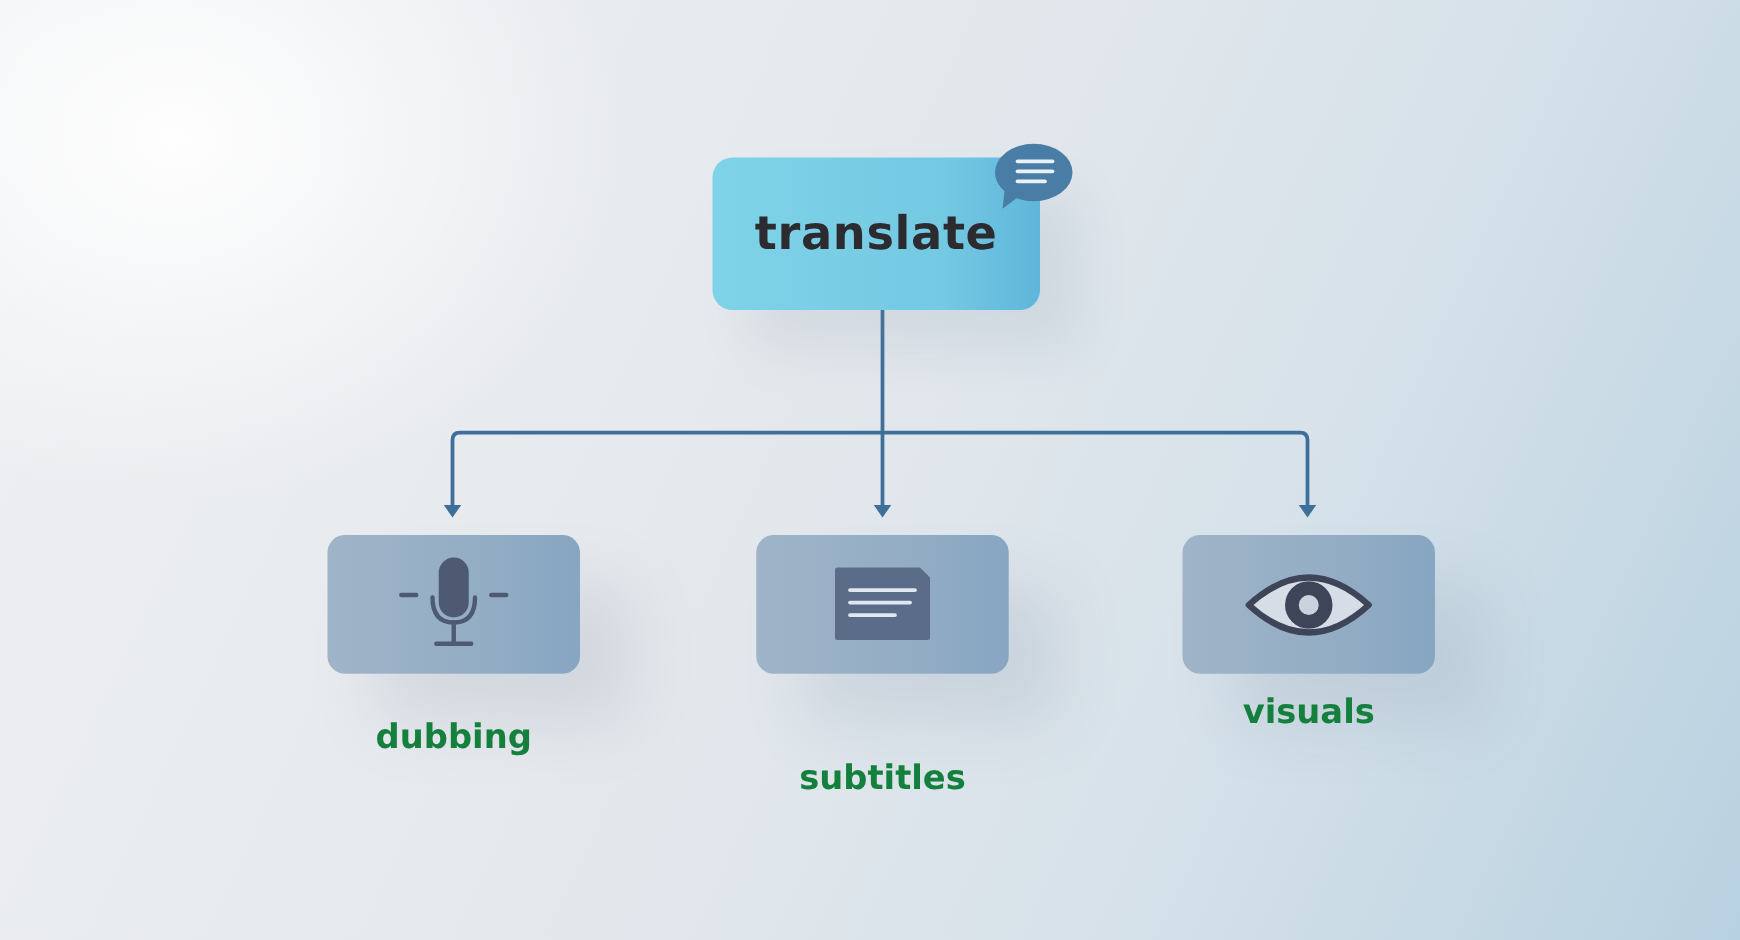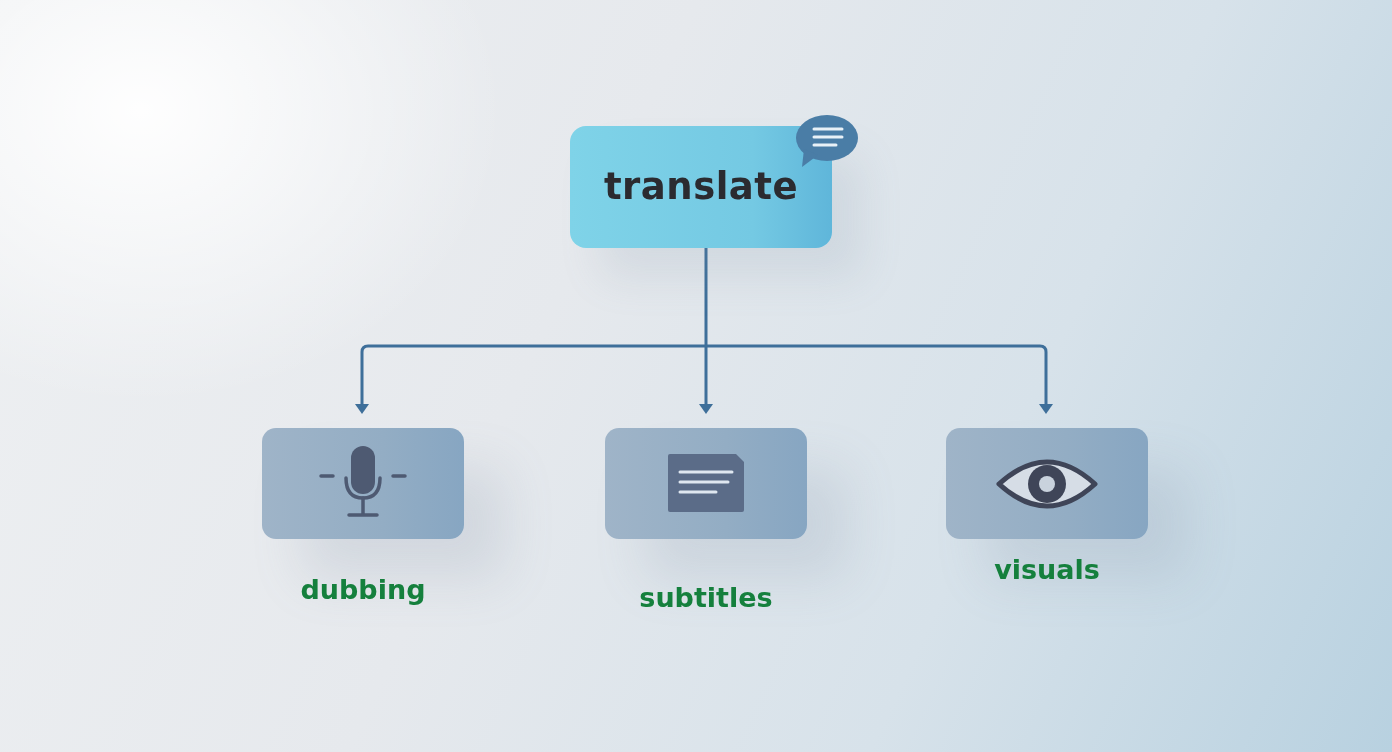--- a/index.html
+++ b/index.html
@@ -79,21 +79,21 @@
 <div class="child-box" style="left:605px; top:428px;">
   <svg width="84" height="64" viewBox="0 0 84 64">
     <path d="M4 4 Q4 2 6 2 L72 2 L80 10 L80 58 Q80 60 78 60 L6 60 Q4 60 4 58 Z" fill="#5b6c88"></path>
     <g stroke="#dfe7f0" stroke-width="3" stroke-linecap="round">
       <line x1="16" y1="20" x2="68" y2="20"></line>
       <line x1="16" y1="30" x2="64" y2="30"></line>
       <line x1="16" y1="40" x2="52" y2="40"></line>
     </g>
   </svg>
 </div>
-<div class="child-label" style="left:586px; top:582px;">subtitles</div>
+<div class="child-label" style="left:586px; top:607px;">subtitles</div>
 
 <div class="child-box" style="left:946px; top:428px;">
   <svg width="104" height="60" viewBox="0 0 104 60">
     <path d="M4 30 Q52 -14 100 30 Q52 74 4 30 Z" fill="#d6dde6" stroke="#3f4558" stroke-width="5" stroke-linejoin="round"></path>
     <circle cx="52" cy="30" r="19" fill="#3f4558"></circle>
     <circle cx="52" cy="30" r="8" fill="#c9d2dd"></circle>
   </svg>
 </div>
 <div class="child-label" style="left:927px; top:554px;">visuals</div>
 

